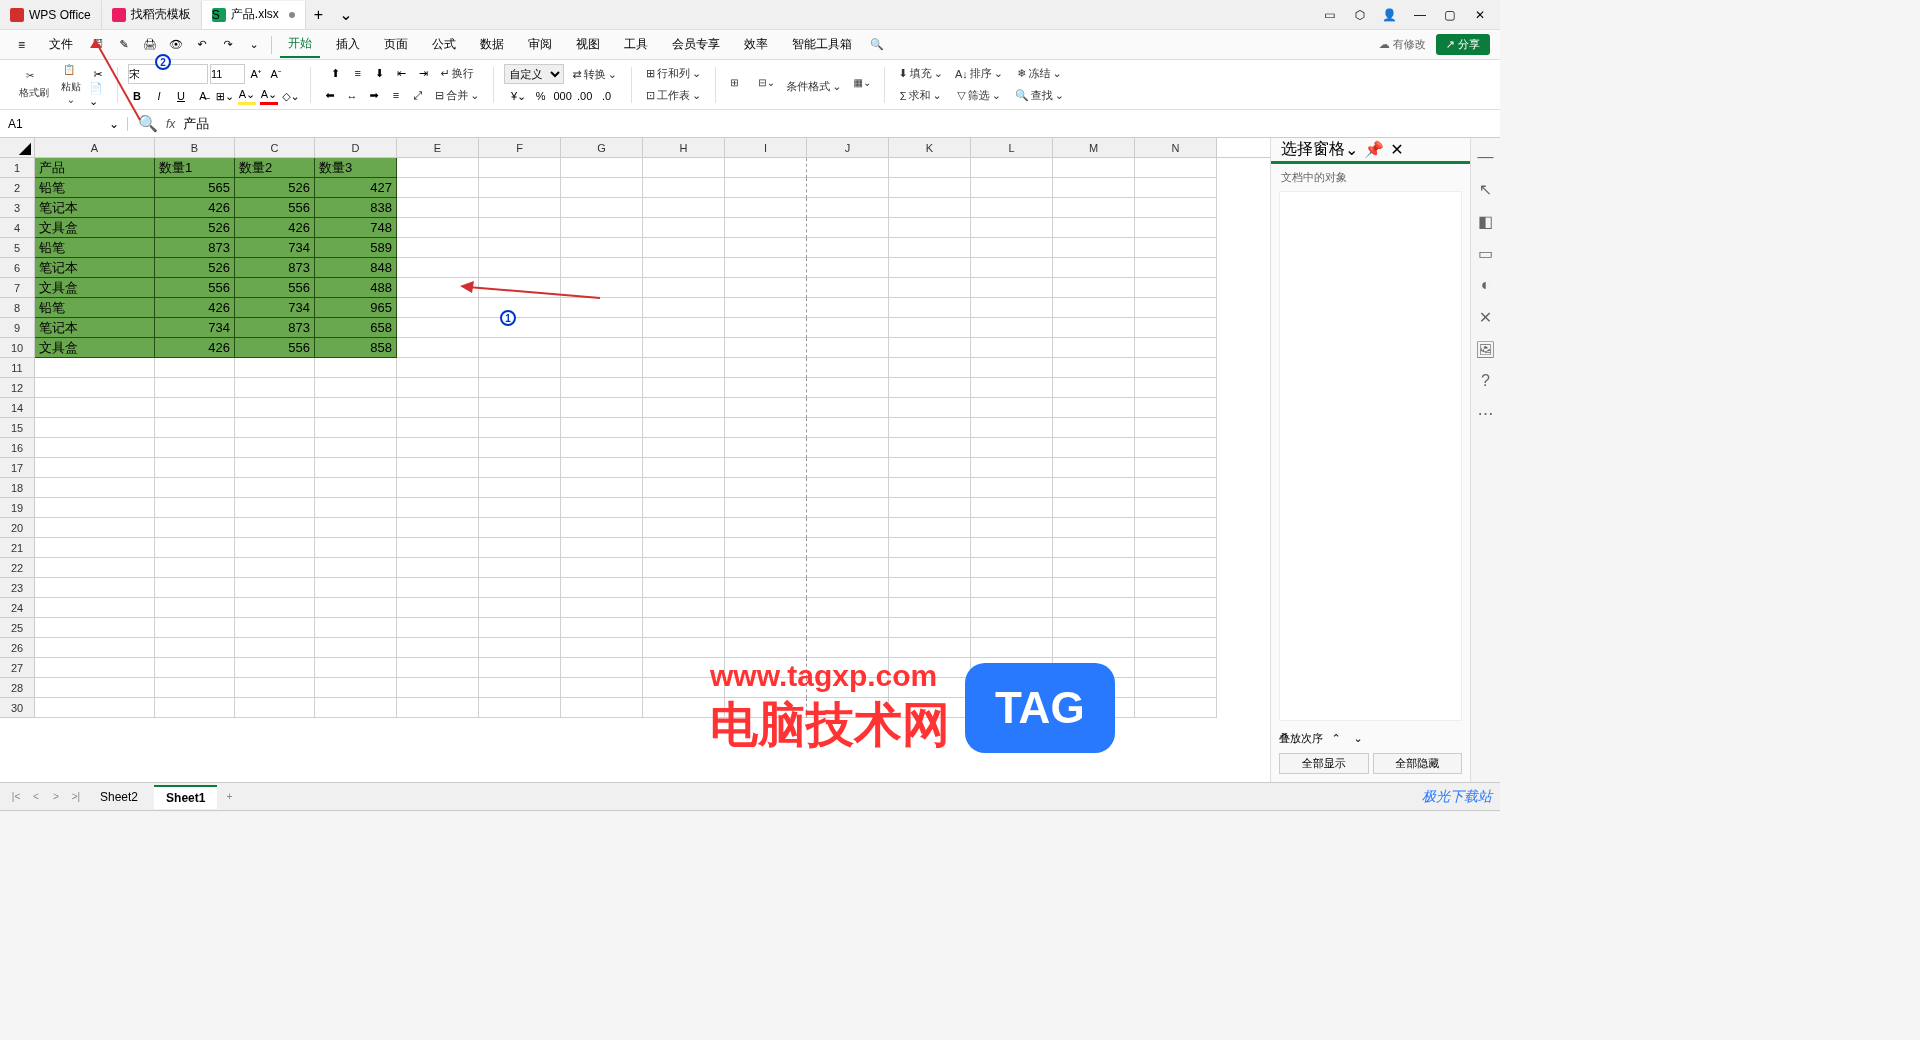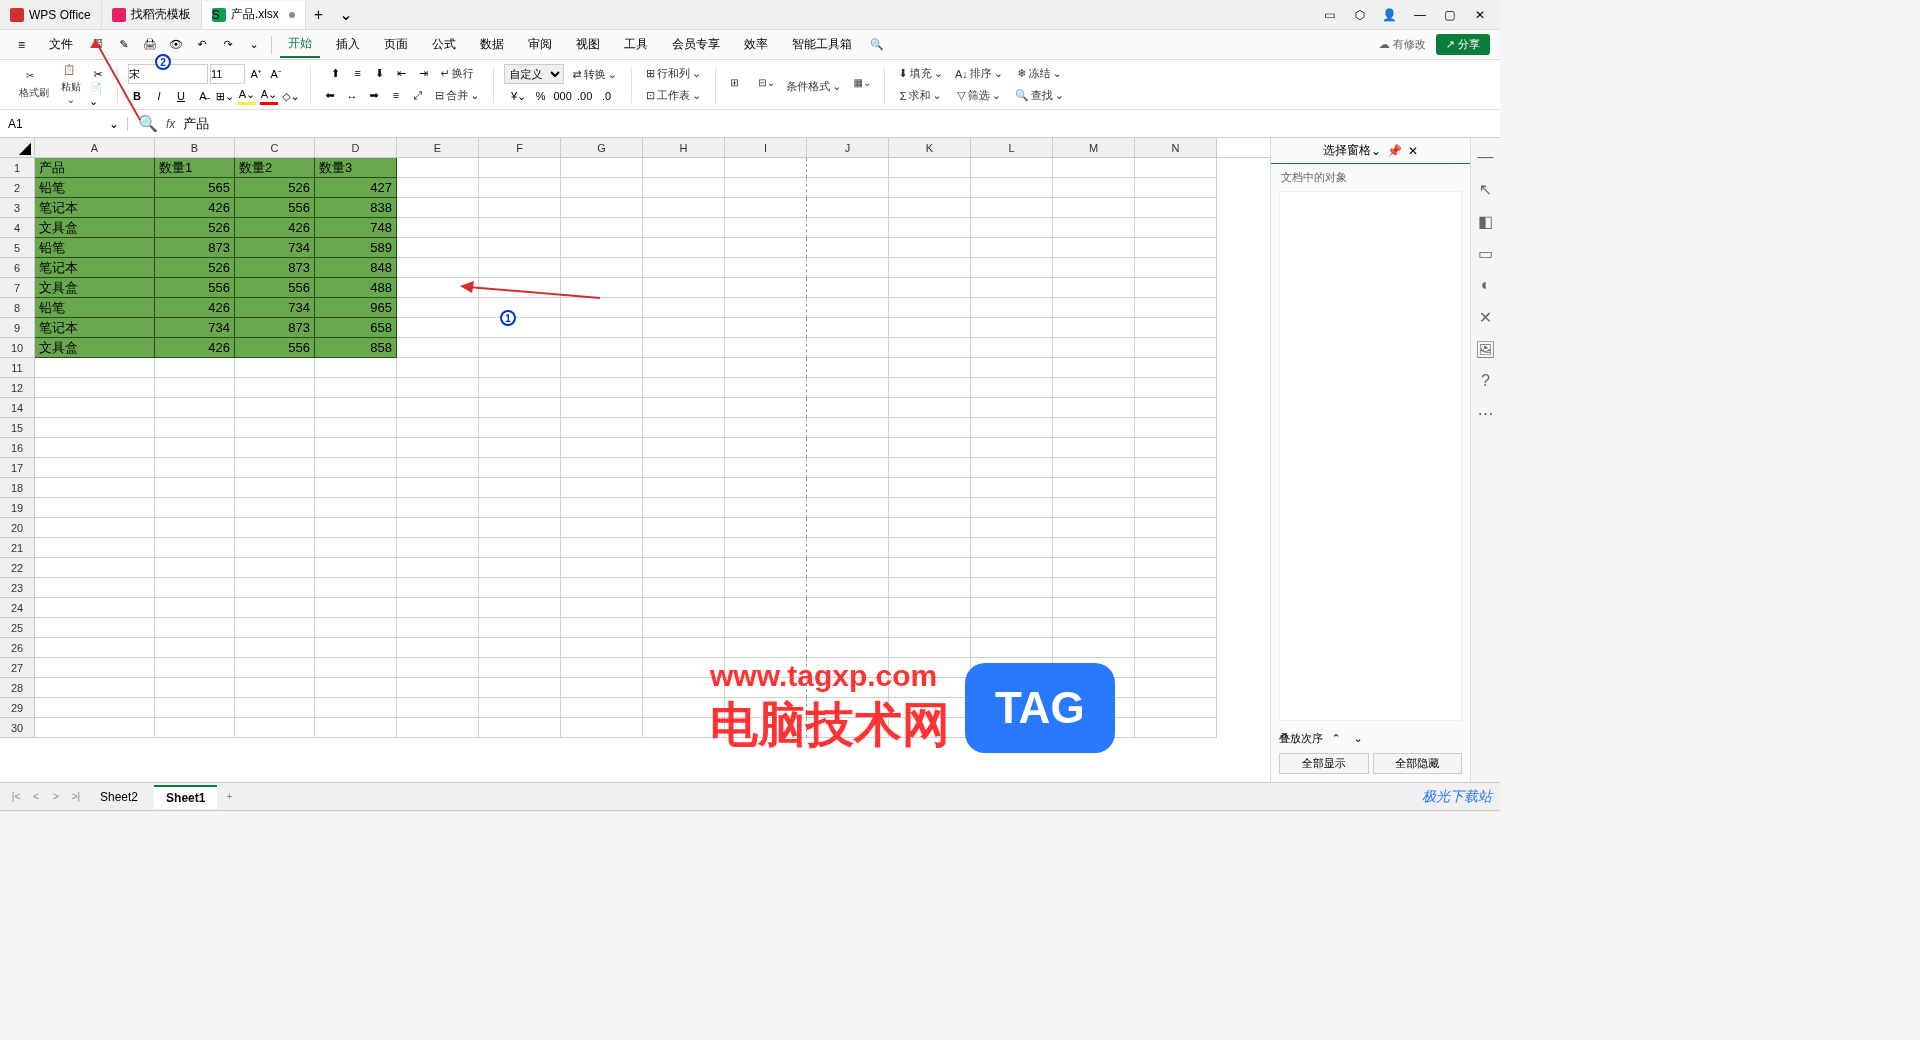--- a/index.html
+++ b/index.html
@@ -62,21 +62,21 @@
 .row { display: flex; height: 20px; }
 .rowhead { width: 35px; background: #f0f0f0; border-right: 1px solid #ccc; border-bottom: 1px solid #ccc; text-align: center; font-size: 11px; line-height: 20px; color: #333; }
 .cell { border-right: 1px solid #d0d0d0; border-bottom: 1px solid #d0d0d0; font-size: 13px; padding: 0 4px; line-height: 20px; overflow: hidden; white-space: nowrap; }
 .cell.filled { background: #6aa84f; border-right: 1px solid #274e13; border-bottom: 1px solid #274e13; color: #000; }
 .cell.num { text-align: right; }
 .cell.header-cell { font-weight: normal; }
 .pagebreak { border-right: 1px dashed #999 !important; }
 
 
 .sidepanel { width: 200px; background: #fafafa; border-left: 1px solid #ddd; display: flex; flex-direction: column; }
-.sidepanel-header { height: 26px; display: flex; align-items: center; justify-content: center; padding: 0 10px; font-size: 12px; border-bottom: 1px solid #15803d; }
+.sidepanel-header { height: 26px; display: flex; align-items: center; justify-content: flex-start; padding: 0 10px; font-size: 16px; border-bottom: 3px solid #15803d; }
 .sidepanel-sub { font-size: 11px; color: #666; padding: 6px 10px; }
 .sidepanel-content { flex: 1; background: #fff; margin: 0 8px; border: 1px solid #eee; }
 .sidepanel-footer { padding: 8px; font-size: 11px; display: flex; flex-direction: column; gap: 6px; }
 .stack-order { display: flex; align-items: center; gap: 4px; }
 .show-btns { display: flex; gap: 4px; }
 .show-btn { flex: 1; border: 1px solid #ccc; text-align: center; padding: 2px; font-size: 11px; background: #f5f5f5; }
 
 
 .iconstrip { width: 30px; background: #f5f5f5; border-left: 1px solid #ddd; display: flex; flex-direction: column; align-items: center; padding-top: 10px; gap: 14px; }
 .strip-icon { width: 18px; height: 18px; display: flex; align-items: center; justify-content: center; color: #666; cursor: pointer; }
@@ -760,37 +760,20 @@
           <div class="cell colG" style="width: 82px;"></div>
           <div class="cell colH" style="width: 82px;"></div>
           <div class="cell colI pagebreak" style="width: 82px;"></div>
           <div class="cell colJ" style="width: 82px;"></div>
           <div class="cell colK" style="width: 82px;"></div>
           <div class="cell colL" style="width: 82px;"></div>
           <div class="cell colM" style="width: 82px;"></div>
           <div class="cell colN" style="width: 82px;"></div>
         </div>
         <div class="row">
-          <div class="rowhead">29</div>
-          <div class="cell colA" style="width: 120px;"></div>
-          <div class="cell colB" style="width: 80px;"></div>
-          <div class="cell colC" style="width: 80px;"></div>
-          <div class="cell colD" style="width: 82px;"></div>
-          <div class="cell colE" style="width: 82px;"></div>
-          <div class="cell colF" style="width: 82px;"></div>
-          <div class="cell colG" style="width: 82px;"></div>
-          <div class="cell colH" style="width: 82px;"></div>
-          <div class="cell colI pagebreak" style="width: 82px;"></div>
-          <div class="cell colJ" style="width: 82px;"></div>
-          <div class="cell colK" style="width: 82px;"></div>
-          <div class="cell colL" style="width: 82px;"></div>
-          <div class="cell colM" style="width: 82px;"></div>
-          <div class="cell colN" style="width: 82px;"></div>
-        </div>
-        <div class="row">
           <div class="rowhead">30</div>
           <div class="cell colA" style="width: 120px;"></div>
           <div class="cell colB" style="width: 80px;"></div>
           <div class="cell colC" style="width: 80px;"></div>
           <div class="cell colD" style="width: 82px;"></div>
           <div class="cell colE" style="width: 82px;"></div>
           <div class="cell colF" style="width: 82px;"></div>
           <div class="cell colG" style="width: 82px;"></div>
           <div class="cell colH" style="width: 82px;"></div>
           <div class="cell colI pagebreak" style="width: 82px;"></div>

